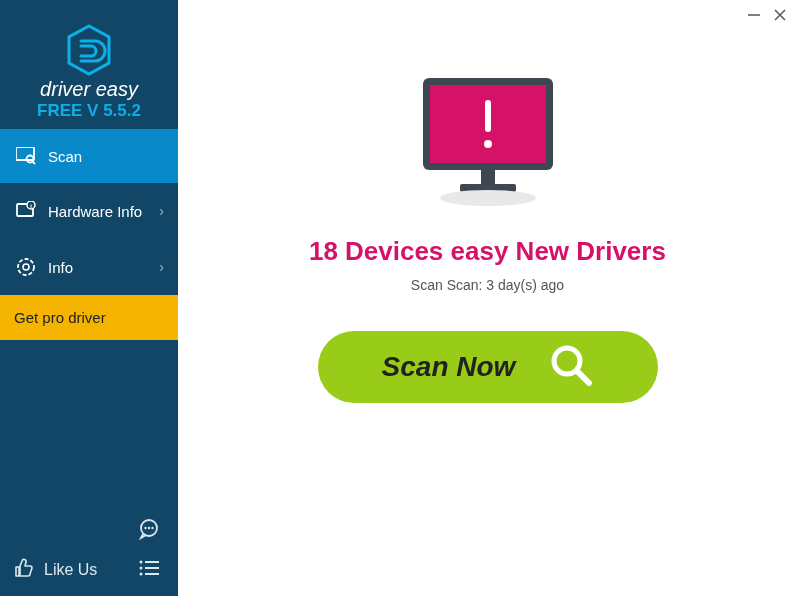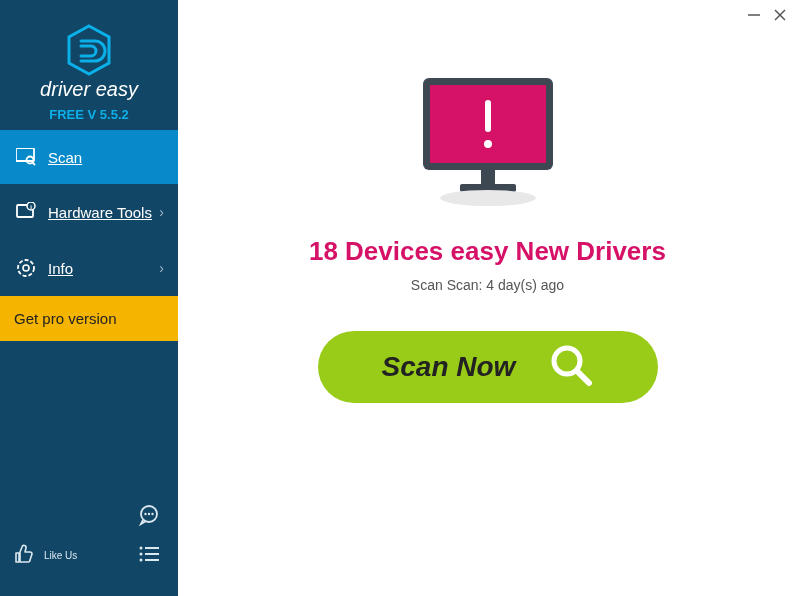--- a/index.html
+++ b/index.html
@@ -24,34 +24,33 @@
     
     .brand-name {
       font-style: italic;
       font-size: 20px;
       color: #fff;
       margin-top: -2px;
     }
     
     .version {
       color: #0bb0e8;
-      font-size: 13px;
+      font-size: 17px;
       font-weight: bold;
-      margin-top: 6px;
+      margin-top: 0;
     }
     
     .sidebar-item {
       display: flex;
       align-items: center;
       padding: 18px 14px;
       color: #fff;
       font-size: 15px;
       cursor: pointer;
       position: relative;
-      text-decoration: underline;
     }
     
     .sidebar-item.active { background: #0789ca; }
     
     .sidebar-item .icon-slot {
       width: 24px;
       display: inline-flex;
       justify-content: center;
       margin-right: 10px;
     }
@@ -85,22 +84,22 @@
       display: flex;
       align-items: flex-end;
       justify-content: flex-end;
       padding-right: 18px;
       margin-bottom: 6px;
     }
     
     .like-row {
       display: flex;
       align-items: center;
-      padding: 8px 14px 30px;
-      font-size: 10px;
+      padding: 8px 14px 14px;
+      font-size: 16px;
       position: relative;
     }
     
     .like-row .icon-slot { margin-right: 10px; }
     .bottom-right-icon { position: absolute; right: 18px; }
     
     .main {
       flex: 1;
       background: #fff;
       display: flex;
@@ -183,37 +182,37 @@
 
 
     <div class="sidebar-item">
       <span class="icon-slot">
         <svg width="20" height="20" viewBox="0 0 20 20">
           <rect x="1" y="3" width="16" height="12" rx="1" fill="none" stroke="#fff" stroke-width="1.8"></rect>
           <circle cx="15" cy="4" r="4" fill="#124666" stroke="#fff" stroke-width="1.5"></circle>
           <text x="15" y="7" text-anchor="middle" fill="#fff" font-size="6" font-weight="bold">i</text>
         </svg>
       </span>
-      <span>Hardware Tools</span>
+      <span>Hardware Info</span>
       <span class="chevron">›</span>
     </div>
 
     <div class="sidebar-item">
       <span class="icon-slot">
         <svg width="20" height="20" viewBox="0 0 20 20">
           <circle cx="10" cy="10" r="8" fill="none" stroke="#fff" stroke-width="1.8" stroke-dasharray="4 2"></circle>
           <circle cx="10" cy="10" r="3" fill="none" stroke="#fff" stroke-width="1.6"></circle>
         </svg>
       </span>
       <span>Info</span>
       <span class="chevron">›</span>
     </div>
 
     <div class="get-pro">
-      <span>Get pro version</span>
+      <span>Get pro driver</span>
     </div>
 
     <div class="sidebar-bottom">
       <div class="bottom-icons">
         <span>
           <svg width="22" height="22" viewBox="0 0 22 22">
             <circle cx="11" cy="10" r="8" fill="none" stroke="#dce8f0" stroke-width="1.8"></circle>
             <circle cx="7.5" cy="10" r="1.2" fill="#dce8f0"></circle>
             <circle cx="11" cy="10" r="1.2" fill="#dce8f0"></circle>
             <circle cx="14.5" cy="10" r="1.2" fill="#dce8f0"></circle>
@@ -269,21 +268,21 @@
       </svg>
     </div>
 
     <div class="headline">
       <span>18</span>
       <span>Devices easy New Drivers</span>
     </div>
 
     <div class="last-scan">
       <span>Scan Scan:</span>
-      <span>4 day(s) ago</span>
+      <span>3 day(s) ago</span>
     </div>
 
     <div class="scan-btn">
       <span class="scan-btn-text">Scan Now</span>
       <span>
         <svg width="44" height="44" viewBox="0 0 44 44">
           <circle cx="18" cy="18" r="13" fill="none" stroke="#fff" stroke-width="5"></circle>
           <line x1="28" y1="28" x2="40" y2="40" stroke="#fff" stroke-width="6" stroke-linecap="round"></line>
         </svg>
       </span>

